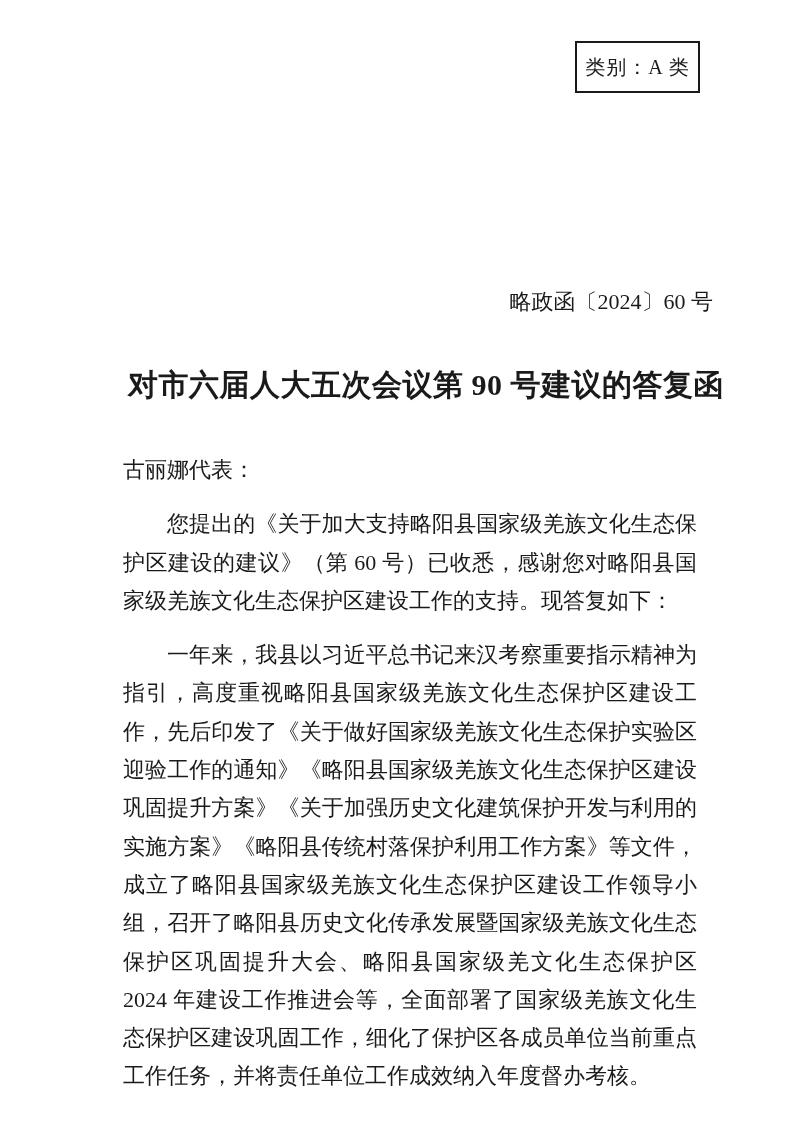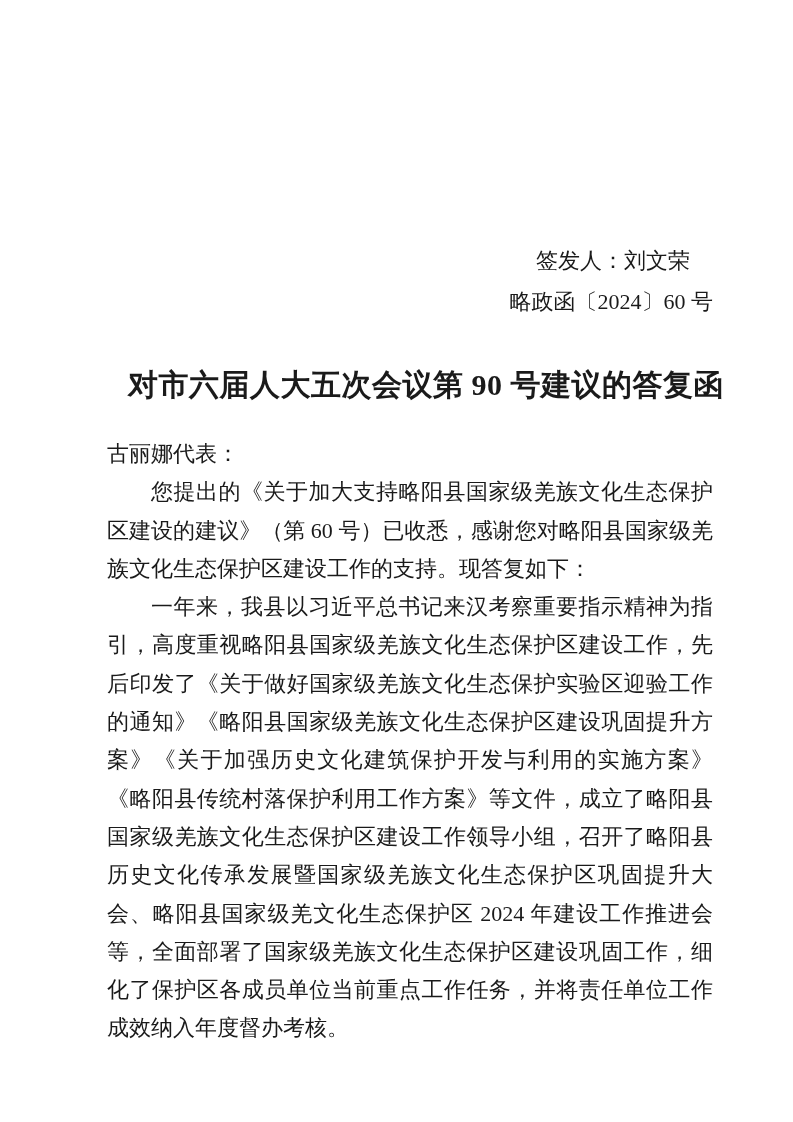--- a/index.html
+++ b/index.html
@@ -61,34 +61,36 @@
   .doc-body {
     position: absolute;
     top: 435px;
     left: 107px;
     width: 606px;
     font-size: 22px;
     line-height: 38.3px;
     text-align: justify;
   }
   .doc-body p {
-    margin: 0;
+    margin: 16px;
     padding: 0;
   }
   .doc-body p.indent {
     text-indent: 2em;
   }
 </style>
 </head>
 <body>
 
 <div class="page">
 
+  <div class="category-box">
+    <span>类别：A 类</span>
+  </div>
 
-  <div class="issuer-line">签发人：刘文荣</div>
 
   <div class="doc-number">略政函〔2024〕60 号</div>
 
   <h1 class="doc-title">对市六届人大五次会议第 90 号建议的答复函</h1>
 
   <div class="doc-body">
     <p>古丽娜代表：</p>
     <p class="indent">您提出的《关于加大支持略阳县国家级羌族文化生态保护区建设的建议》（第 60 号）已收悉，感谢您对略阳县国家级羌族文化生态保护区建设工作的支持。现答复如下：</p>
     <p class="indent">一年来，我县以习近平总书记来汉考察重要指示精神为指引，高度重视略阳县国家级羌族文化生态保护区建设工作，先后印发了《关于做好国家级羌族文化生态保护实验区迎验工作的通知》《略阳县国家级羌族文化生态保护区建设巩固提升方案》《关于加强历史文化建筑保护开发与利用的实施方案》《略阳县传统村落保护利用工作方案》等文件，成立了略阳县国家级羌族文化生态保护区建设工作领导小组，召开了略阳县历史文化传承发展暨国家级羌族文化生态保护区巩固提升大会、略阳县国家级羌文化生态保护区 2024 年建设工作推进会等，全面部署了国家级羌族文化生态保护区建设巩固工作，细化了保护区各成员单位当前重点工作任务，并将责任单位工作成效纳入年度督办考核。</p>
   </div>

